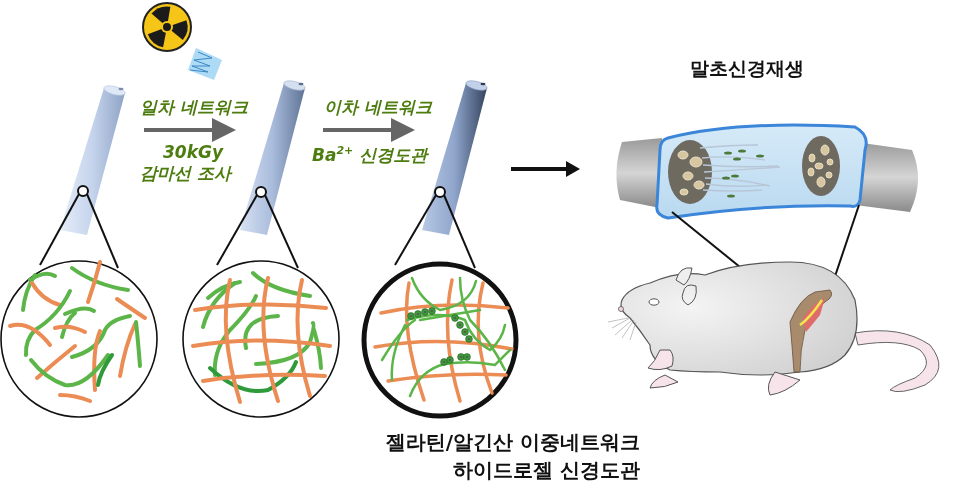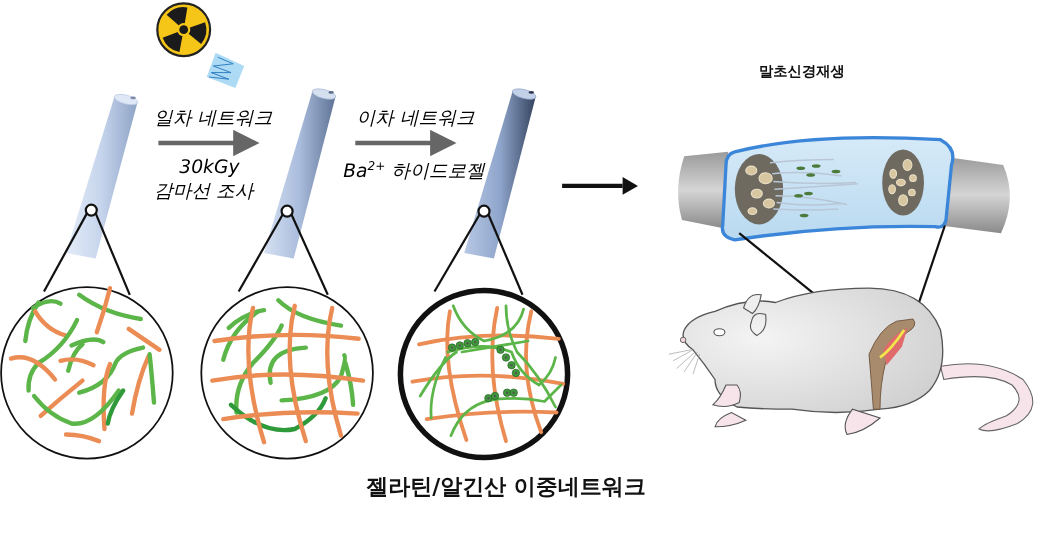--- a/index.html
+++ b/index.html
@@ -1,20 +1,20 @@
 <!DOCTYPE html>
 <html><head>
 <meta charset="utf-8">
 <style>
   html, body { margin:0; padding:0; background:#ffffff; }
   body { width:960px; height:503px; position:relative; overflow:hidden; font-family:"DejaVu Sans", sans-serif; }
   .abs { position:absolute; }
-  .label-italic { font-style:italic; font-weight:normal; color:#000000; font-size:17px; white-space:nowrap; }
-  .title-right { font-weight:bold; font-size:13px; color:#111; }
-  .caption { font-weight:bold; font-size:20px; color:#111; text-align:center; line-height:28px; }
+  .label-italic { font-style:italic; font-weight:bold; color:#4d7c0f; font-size:17px; white-space:nowrap; }
+  .title-right { font-weight:bold; font-size:19px; color:#111; }
+  .caption { font-weight:bold; font-size:20px; color:#111; text-align:right; line-height:28px; }
   svg { position:absolute; left:0; top:0; }
 </style>
 </head>
 <body>
 
 <svg width="960" height="503" viewBox="0 0 960 503">
   <defs>
     <linearGradient id="tubeGrad1" x1="0" y1="0" x2="1" y2="0">
       <stop offset="0" stop-color="#e4ecf8"></stop>
       <stop offset="0.5" stop-color="#c5d4ec"></stop>
@@ -274,20 +274,21 @@
   </g>
 </svg>
 
 <div class="abs label-italic" style="left:140px; top:96px;">일차 네트워크</div>
 <div class="abs label-italic" style="left:163px; top:142px;">30kGy</div>
 <div class="abs label-italic" style="left:140px; top:162px;">감마선 조사</div>
 
 <div class="abs label-italic" style="left:324px; top:96px;text-align:right;">이차 네트워크</div>
 <div class="abs label-italic" style="left:312px; top:144px;">
   <span>Ba</span><sup style="font-size:11px;">2+</sup>
-  <span>하이드로젤</span>
+  <span>신경도관</span>
 </div>
 
 <div class="abs title-right" style="left:690px; top:56px;">말초신경재생</div>
 
 <div class="abs caption" style="left:280px; top:428px; width:360px;">
   <div>젤라틴/알긴산 이중네트워크</div>
+  <div>하이드로젤 신경도관</div>
 </div>
 
 </body></html>

